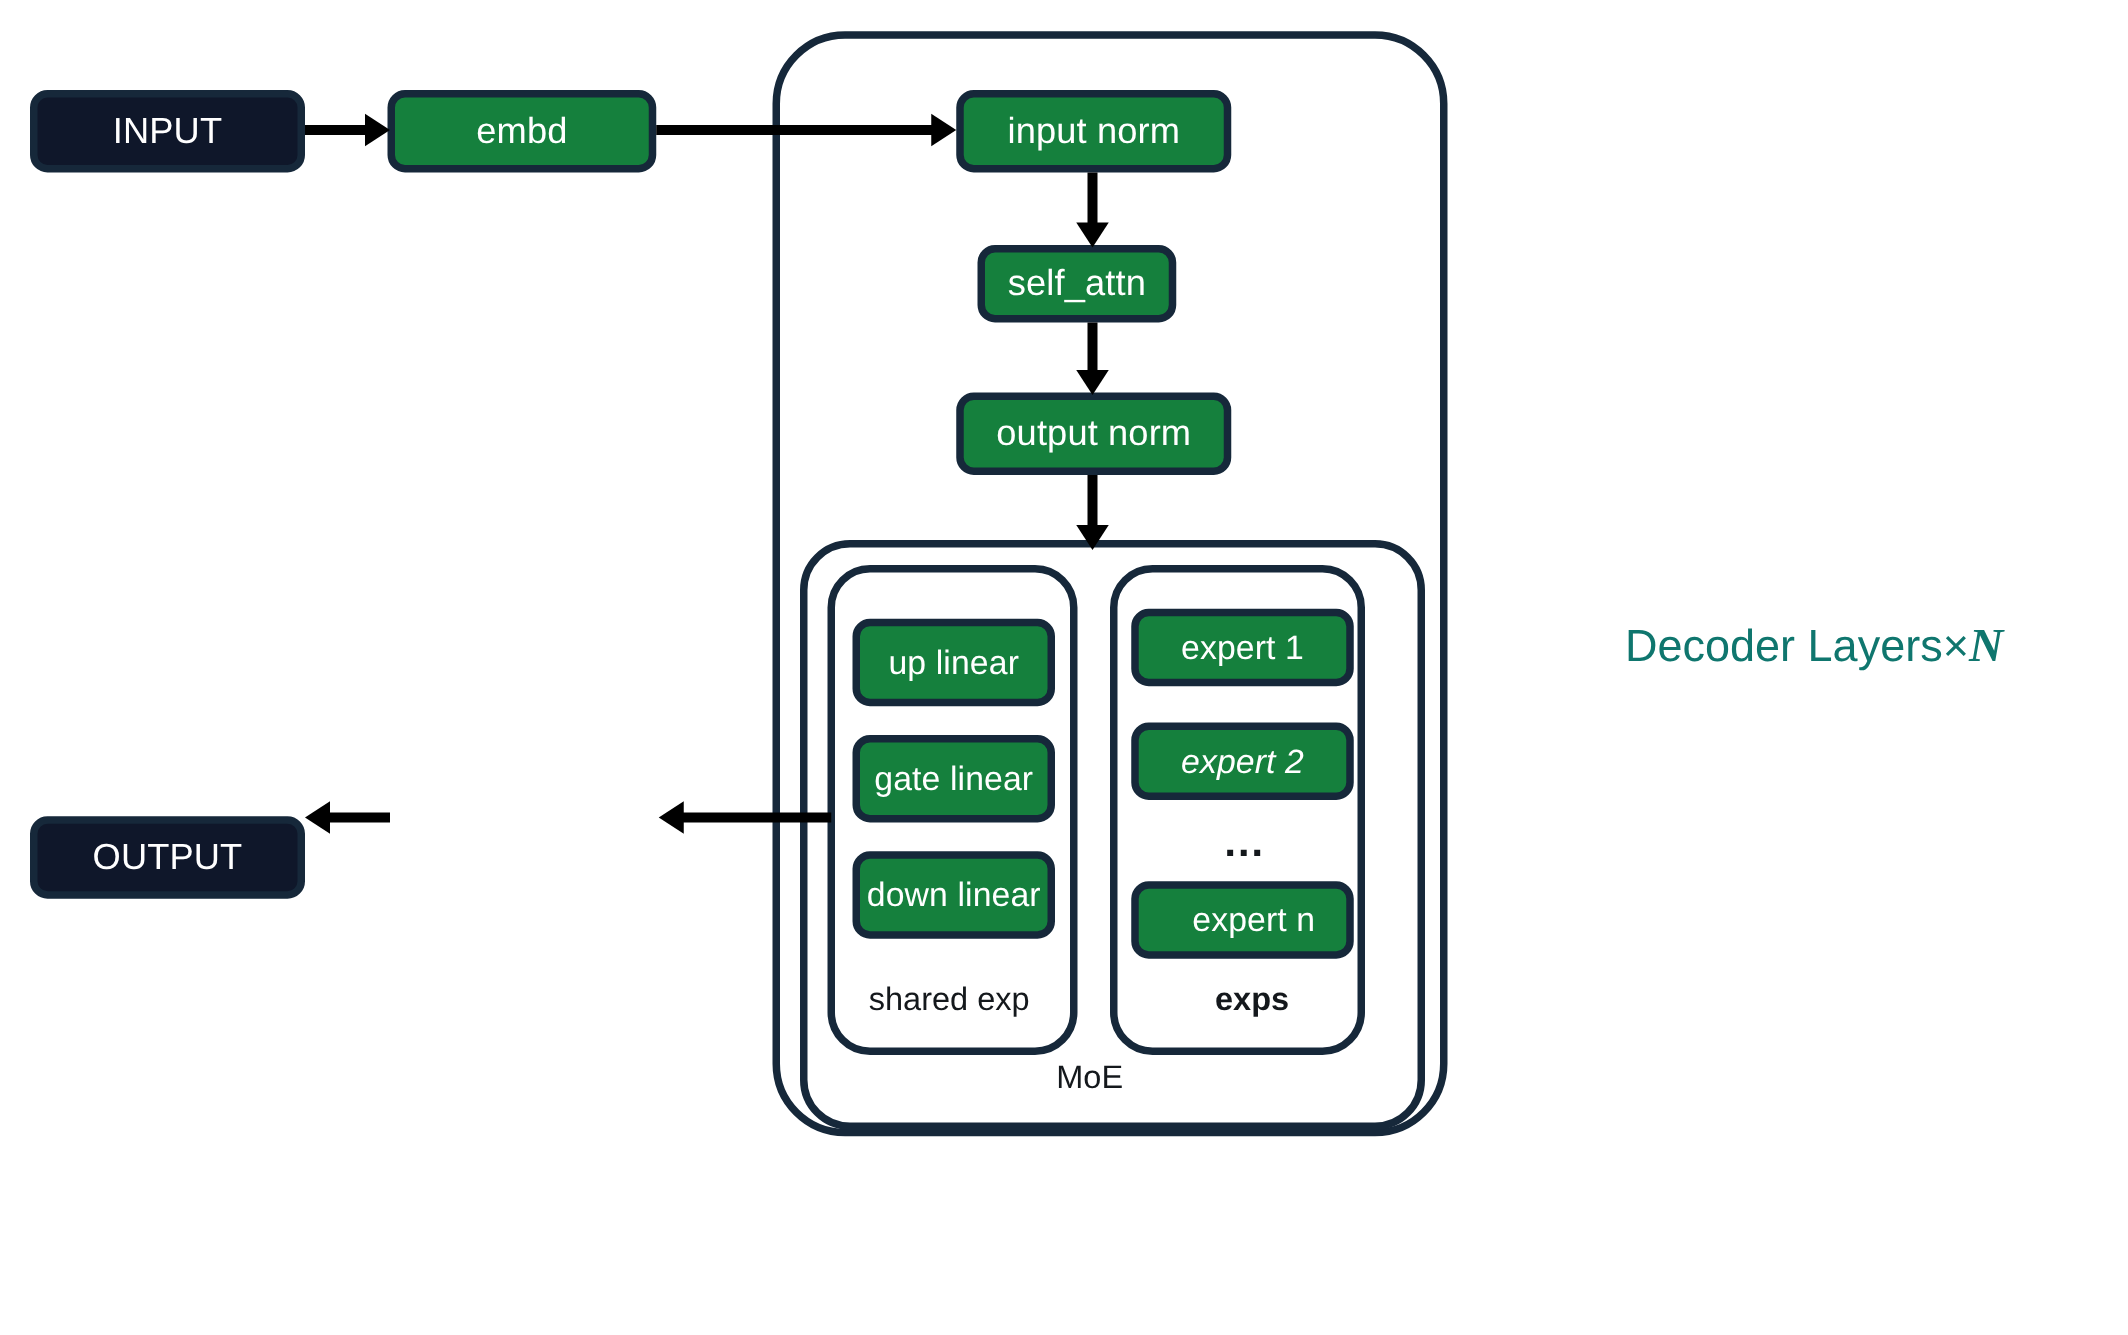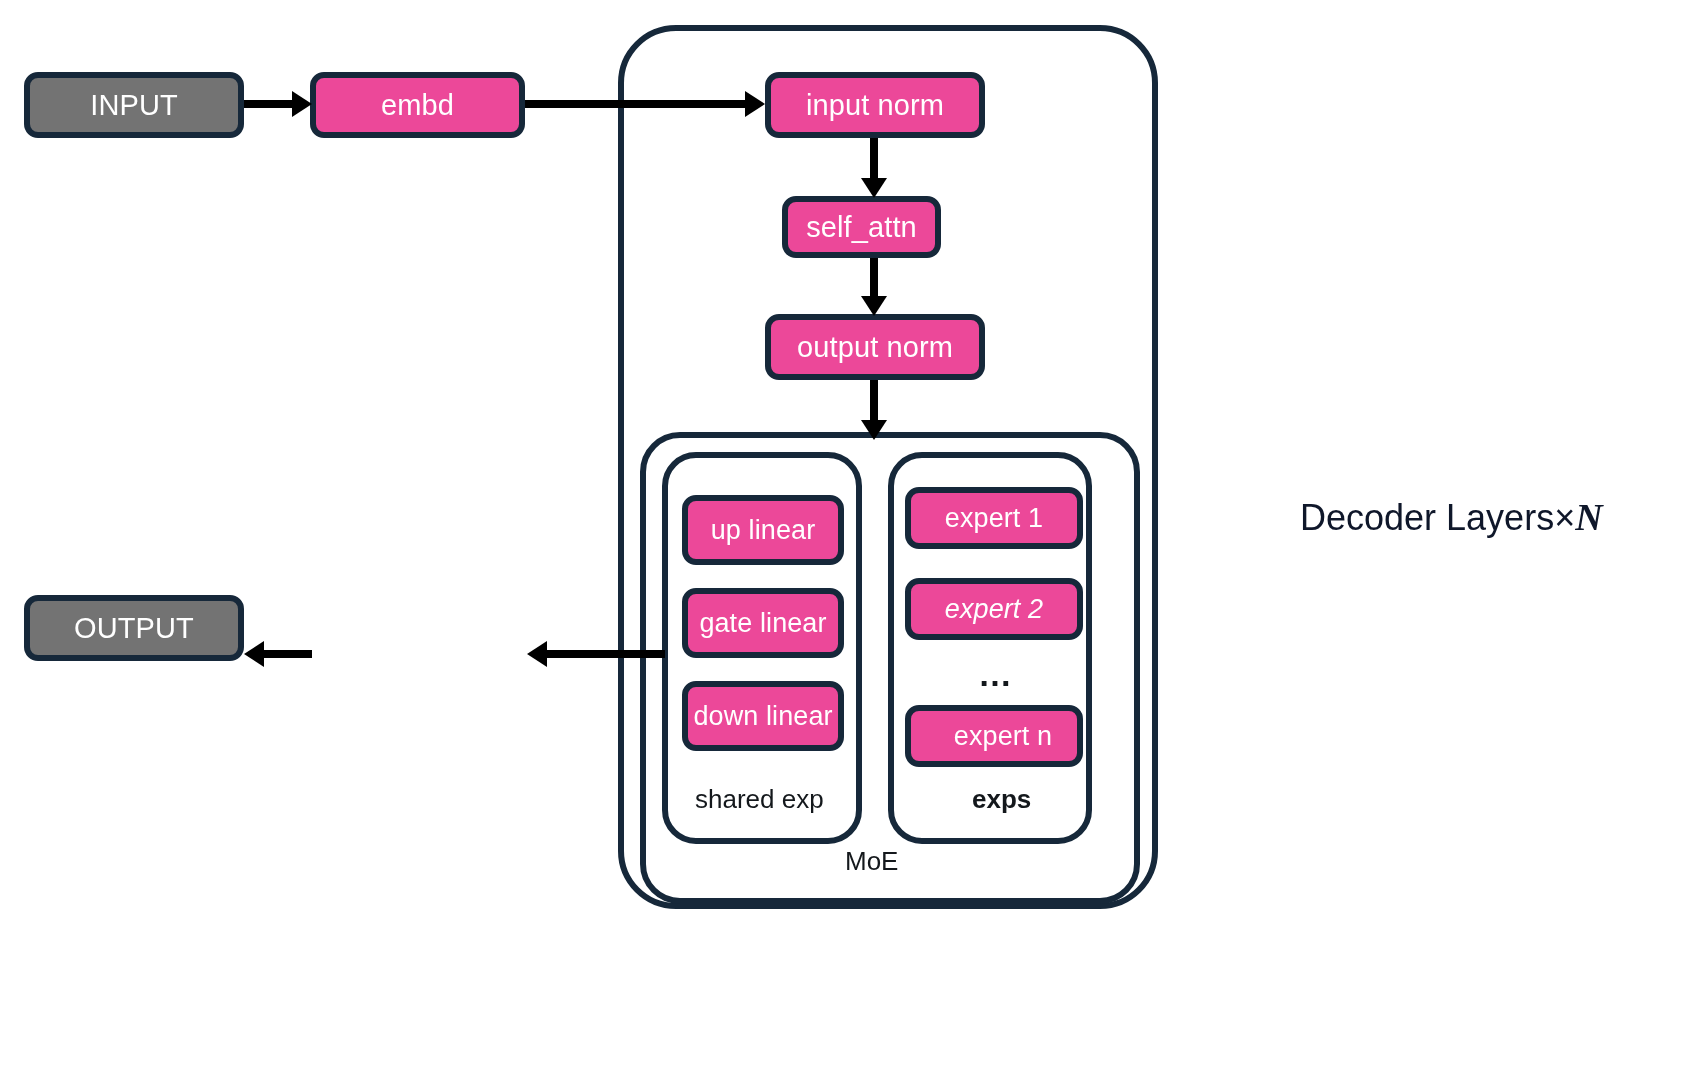--- a/index.html
+++ b/index.html
@@ -27,22 +27,22 @@
     justify-content: center;
     border: 6px solid #16283a;
     border-radius: 14px;
     color: #ffffff;
     font-size: 29px;
     line-height: 1;
     letter-spacing: .1px;
     white-space: nowrap;
     z-index: 6;
   }
-  .node.blue  { background: #737373; }
-  .node.salmon{ background: #ec4899; }
+  .node.blue  { background: #0f172a; }
+  .node.salmon{ background: #15803d; }
 
   
   .group {
     position: absolute;
     box-sizing: border-box;
     border: 6px solid #16283a;
     background: transparent;
     z-index: 2;
   }
   .group.outer      { border-radius: 58px; z-index: 1; }
@@ -81,21 +81,21 @@
   }
   .arrowhead.down {
     border-left: 13px solid transparent;
     border-right: 13px solid transparent;
     border-top: 20px solid #000000;
   }
 
   
   .freetext {
     position: absolute;
-    color: #0f172a;
+    color: #0f766e;
     white-space: nowrap;
     z-index: 9;
   }
   #decoder-caption {
     font-size: 36px;
     line-height: 1;
   }
   #decoder-caption .var {
     font-family: "Liberation Serif", serif;
     font-style: italic;
@@ -181,21 +181,21 @@
     <span>expert n</span>
   </div>
 
   <div class="hline" style="left:545px; top:650px; width:120px; height:8px;"></div>
   <div class="arrowhead left" style="left:527px; top:641px;"></div>
 
 
   <div class="hline" style="left:262px; top:650px; width:50px; height:8px;"></div>
   <div class="arrowhead left" style="left:244px; top:641px;"></div>
 
-  <div class="node blue" style="left:24px; top:595px; width:220px; height:66px;">
+  <div class="node blue" style="left:24px; top:653px; width:220px; height:66px;">
     <span>OUTPUT</span>
   </div>
 
   <div class="freetext" id="decoder-caption" style="left:1300px; top:498px;">
     <span>Decoder Layers×</span><span class="var">N</span>
   </div>
 
 </div>
 
 </body></html>

